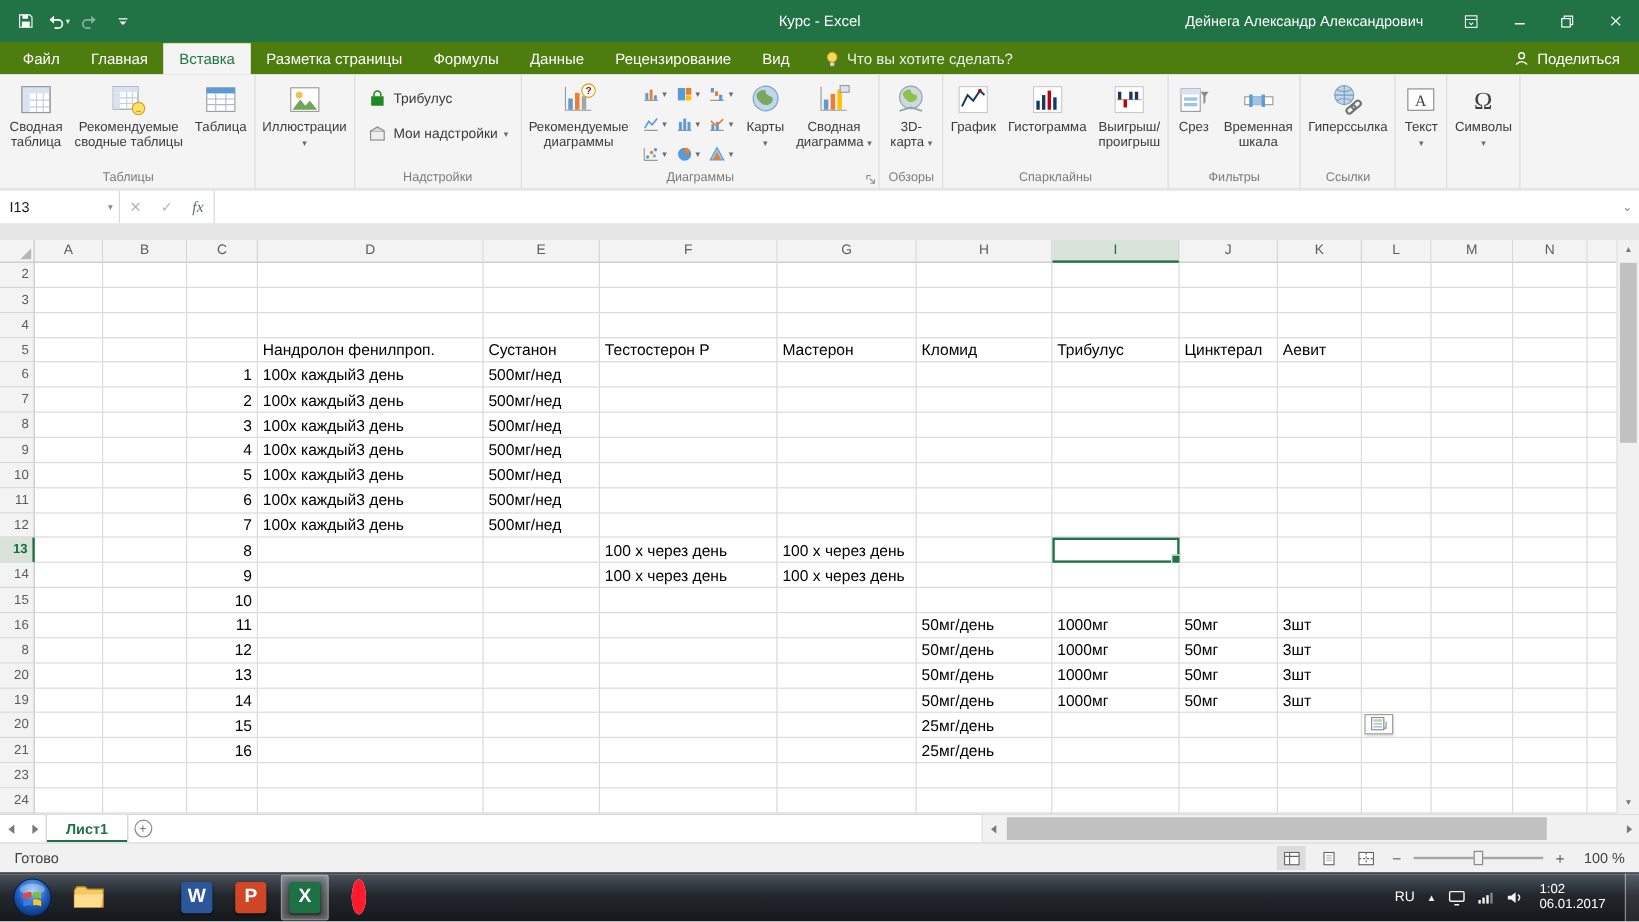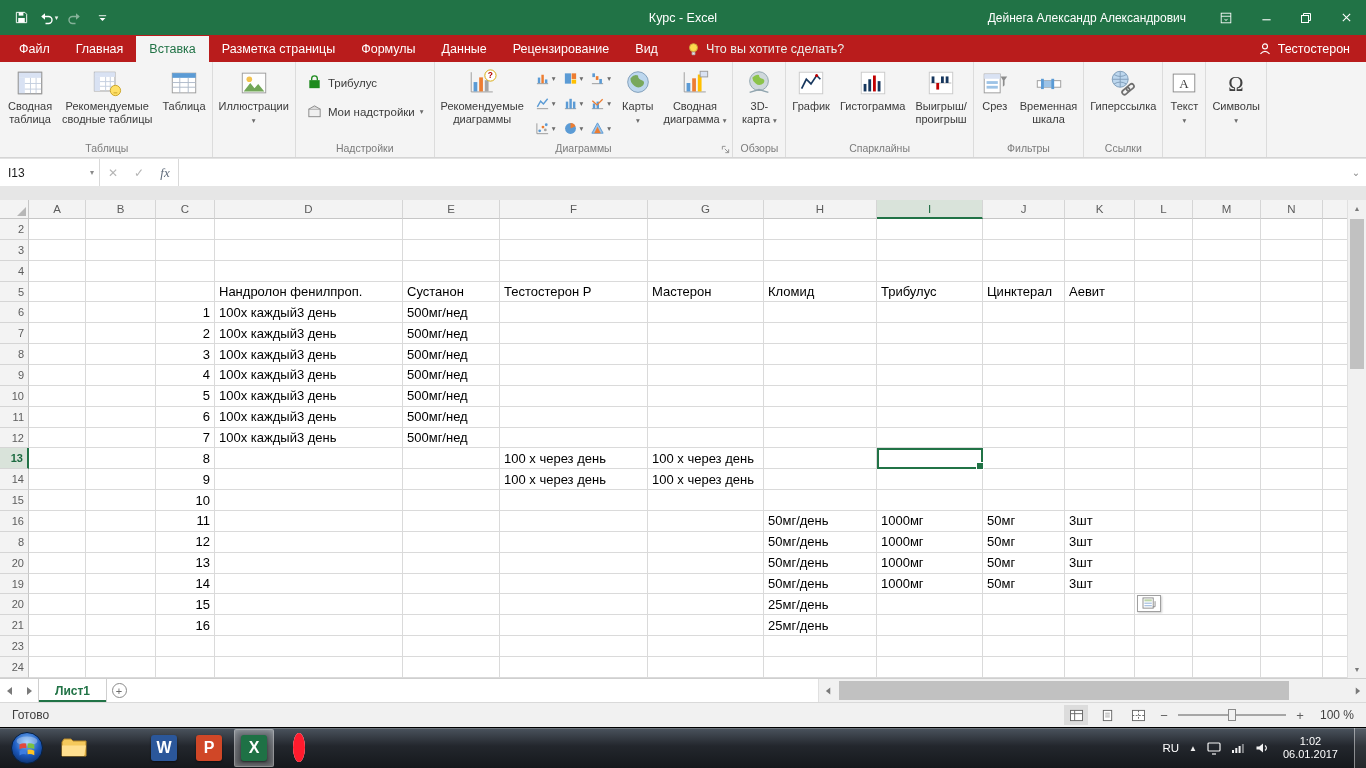--- a/index.html
+++ b/index.html
@@ -11,21 +11,21 @@
 .qat{display:flex;align-items:center;gap:1px;padding-left:8px;z-index:2}
 .qat-btn{min-width:26px;height:26px;display:flex;align-items:center;justify-content:center;color:#fff}
 .qat-btn.dim{opacity:.45}
 .dd-w{font-size:7px;margin-left:1px;color:#e8f0ea}
 .title{position:absolute;left:0;right:0;text-align:center;font-size:12.5px;color:#fff;pointer-events:none}
 .tb-right{margin-left:auto;display:flex;align-items:center;z-index:2;height:100%}
 .user{font-size:12px;margin-right:20px;white-space:nowrap}
 .winbtn{width:40px;height:100%;display:flex;align-items:center;justify-content:center;font-size:13px;color:#fff}
 
 
-.tabrow{height:27px;background:#b91c1c;display:flex;align-items:flex-end;color:#fff;flex:0 0 auto}
+.tabrow{height:27px;background:#4d7c0f;display:flex;align-items:flex-end;color:#fff;flex:0 0 auto}
 #tabs{display:flex;align-items:flex-end;padding-left:6px}
 .rtab{padding:0 13px;height:26px;line-height:26px;font-size:12.5px;white-space:nowrap}
 .rtab.active{background:#f4f4f4;color:#217346}
 .tellme{display:flex;align-items:center;gap:6px;height:26px;margin-left:16px;font-size:12.5px;color:#e9f1ec;white-space:nowrap}
 .tabspace{flex:1}
 .share{display:flex;align-items:center;gap:6px;height:26px;padding-right:16px;font-size:12.5px;color:#fff;white-space:nowrap}
 
 
 .ribbon{height:96px;background:#f4f4f4;border-bottom:1px solid #d5d5d5;display:flex;align-items:stretch;padding-left:2px;overflow:hidden;flex:0 0 auto}
 .rgroup{display:flex;flex-direction:column;border-right:1px solid #dcdcdc;padding:1px 1px 0}
@@ -111,21 +111,21 @@
 .tbtn.active{background:rgba(255,255,255,.22);border:1px solid rgba(255,255,255,.38);box-shadow:inset 0 0 6px rgba(255,255,255,.35)}
 .appsq{width:26px;height:26px;border-radius:3px;display:flex;align-items:center;justify-content:center;color:#fff;font-weight:bold;font-size:16px;box-shadow:0 1px 2px rgba(0,0,0,.5)}
 .chrome{width:26px;height:26px;border-radius:50%;background:conic-gradient(from 135deg,#34a853 0 120deg,#fbbc05 120deg 240deg,#ea4335 240deg 360deg);position:relative}
 .chrome::before{content:"";position:absolute;inset:6px;border-radius:50%;background:#fff}
 .chrome::after{content:"";position:absolute;inset:8px;border-radius:50%;background:#4285f4}
 .opera{width:24px;height:24px;border-radius:50%;border:6px solid #ff1b2d;background:#fff}
 .tray{margin-left:auto;display:flex;align-items:center;gap:10px;color:#fff;height:100%}
 .tray-lang{font-size:11.5px}
 .tray-up{font-size:8px;color:#eee}
 .tray-ic{line-height:0;opacity:.95}
-.clock{font-size:11px;line-height:13px;text-align:center;padding-left:4px}
+.clock{font-size:11px;line-height:13px;padding-left:4px}
 .showdesktop{width:12px;height:100%;border-left:1px solid rgba(255,255,255,.45);background:rgba(255,255,255,.07);margin-left:6px}
 </style>
 </head>
 <body>
 
 <div id="app">
 
   <div class="titlebar">
     <div class="qat">
       <span class="qat-btn">
@@ -201,21 +201,21 @@
             <path d="M5.5 11 h3 v2.6 h-3z" fill="#e8e8e8" stroke="#bbb"></path>
           </svg></span>
       <span>Что вы хотите сделать?</span>
     </div>
     <div class="tabspace"></div>
     <div class="share">
       <span class="ic"><svg width="14" height="14" viewBox="0 0 16 16">
             <circle cx="8" cy="5" r="2.8" fill="none" stroke="#fff" stroke-width="1.3"></circle>
             <path d="M2.8 13.5 q5.2-5.5 10.4 0" fill="none" stroke="#fff" stroke-width="1.3"></path>
           </svg></span>
-      <span>Тестостерон</span>
+      <span>Поделиться</span>
     </div>
   </div>
 
   <div class="ribbon" id="ribbon">
       <div class="rgroup">
         <div class="rg-content">
           <div class="bigbtn">
             <span class="ic">
               <svg viewBox="0 0 32 32" width="30" height="30">
                 <rect x="3.5" y="4.5" width="25" height="23" fill="#fff" stroke="#9b9b9b"></rect>

